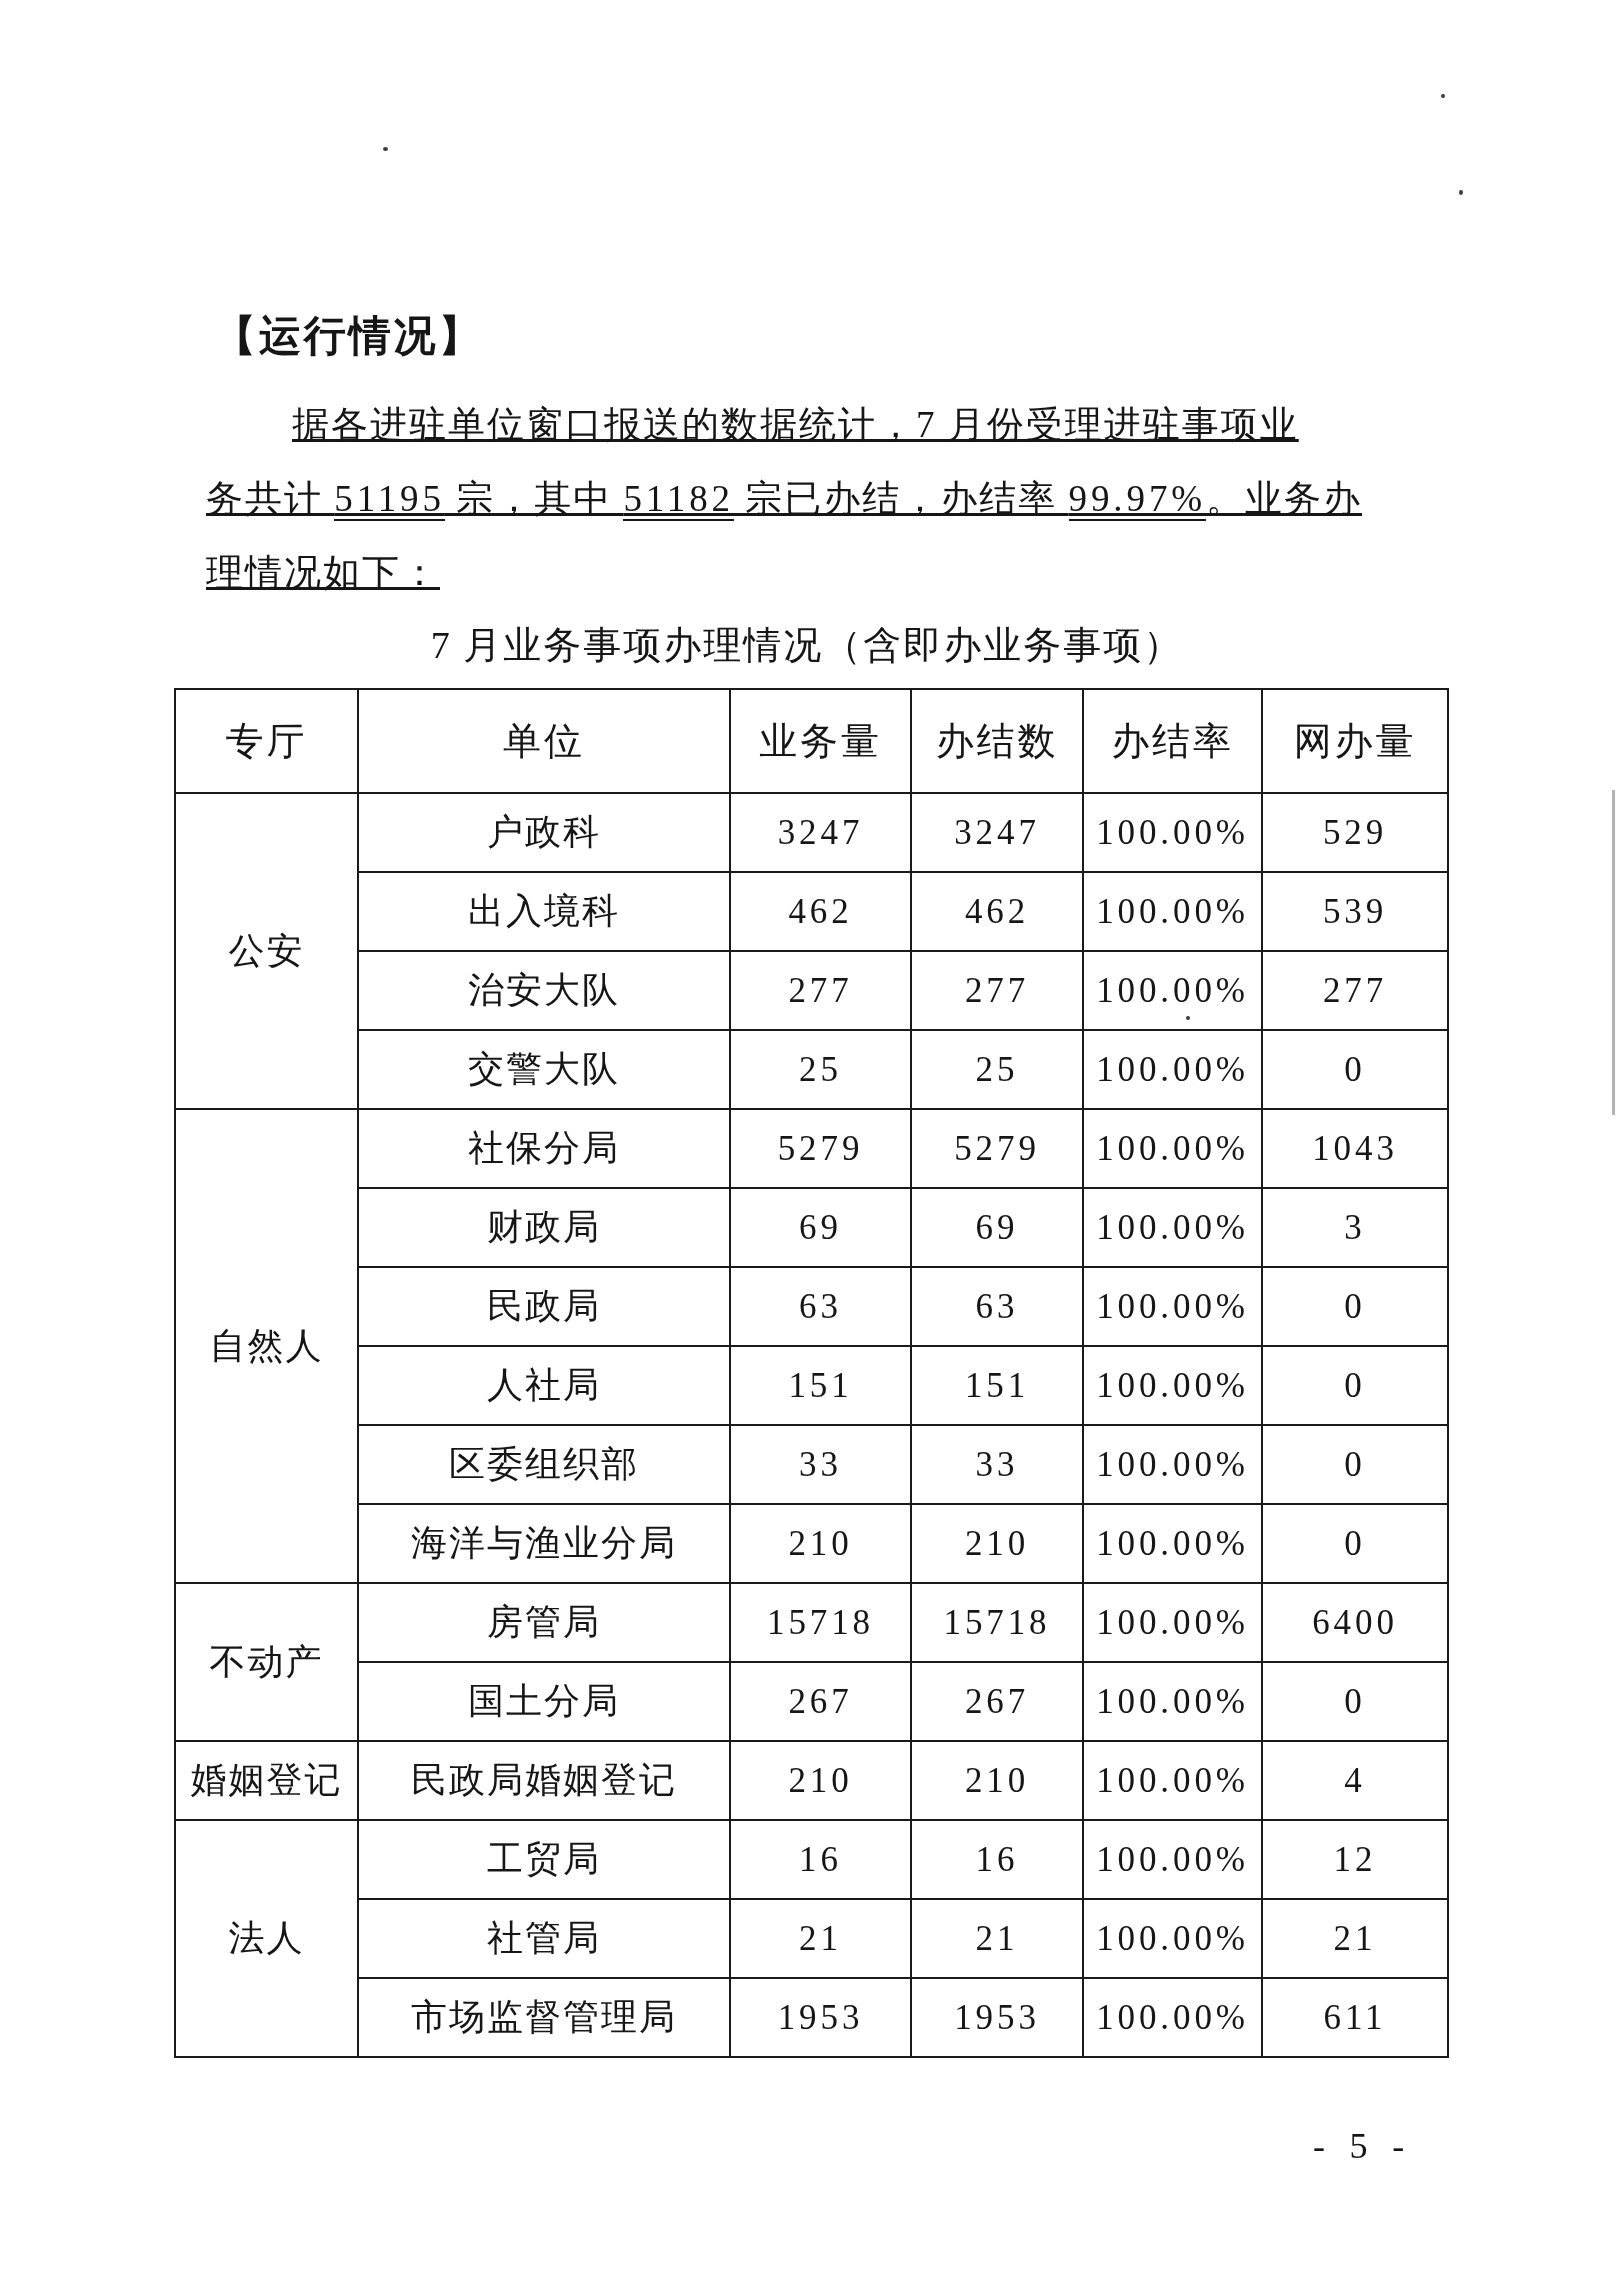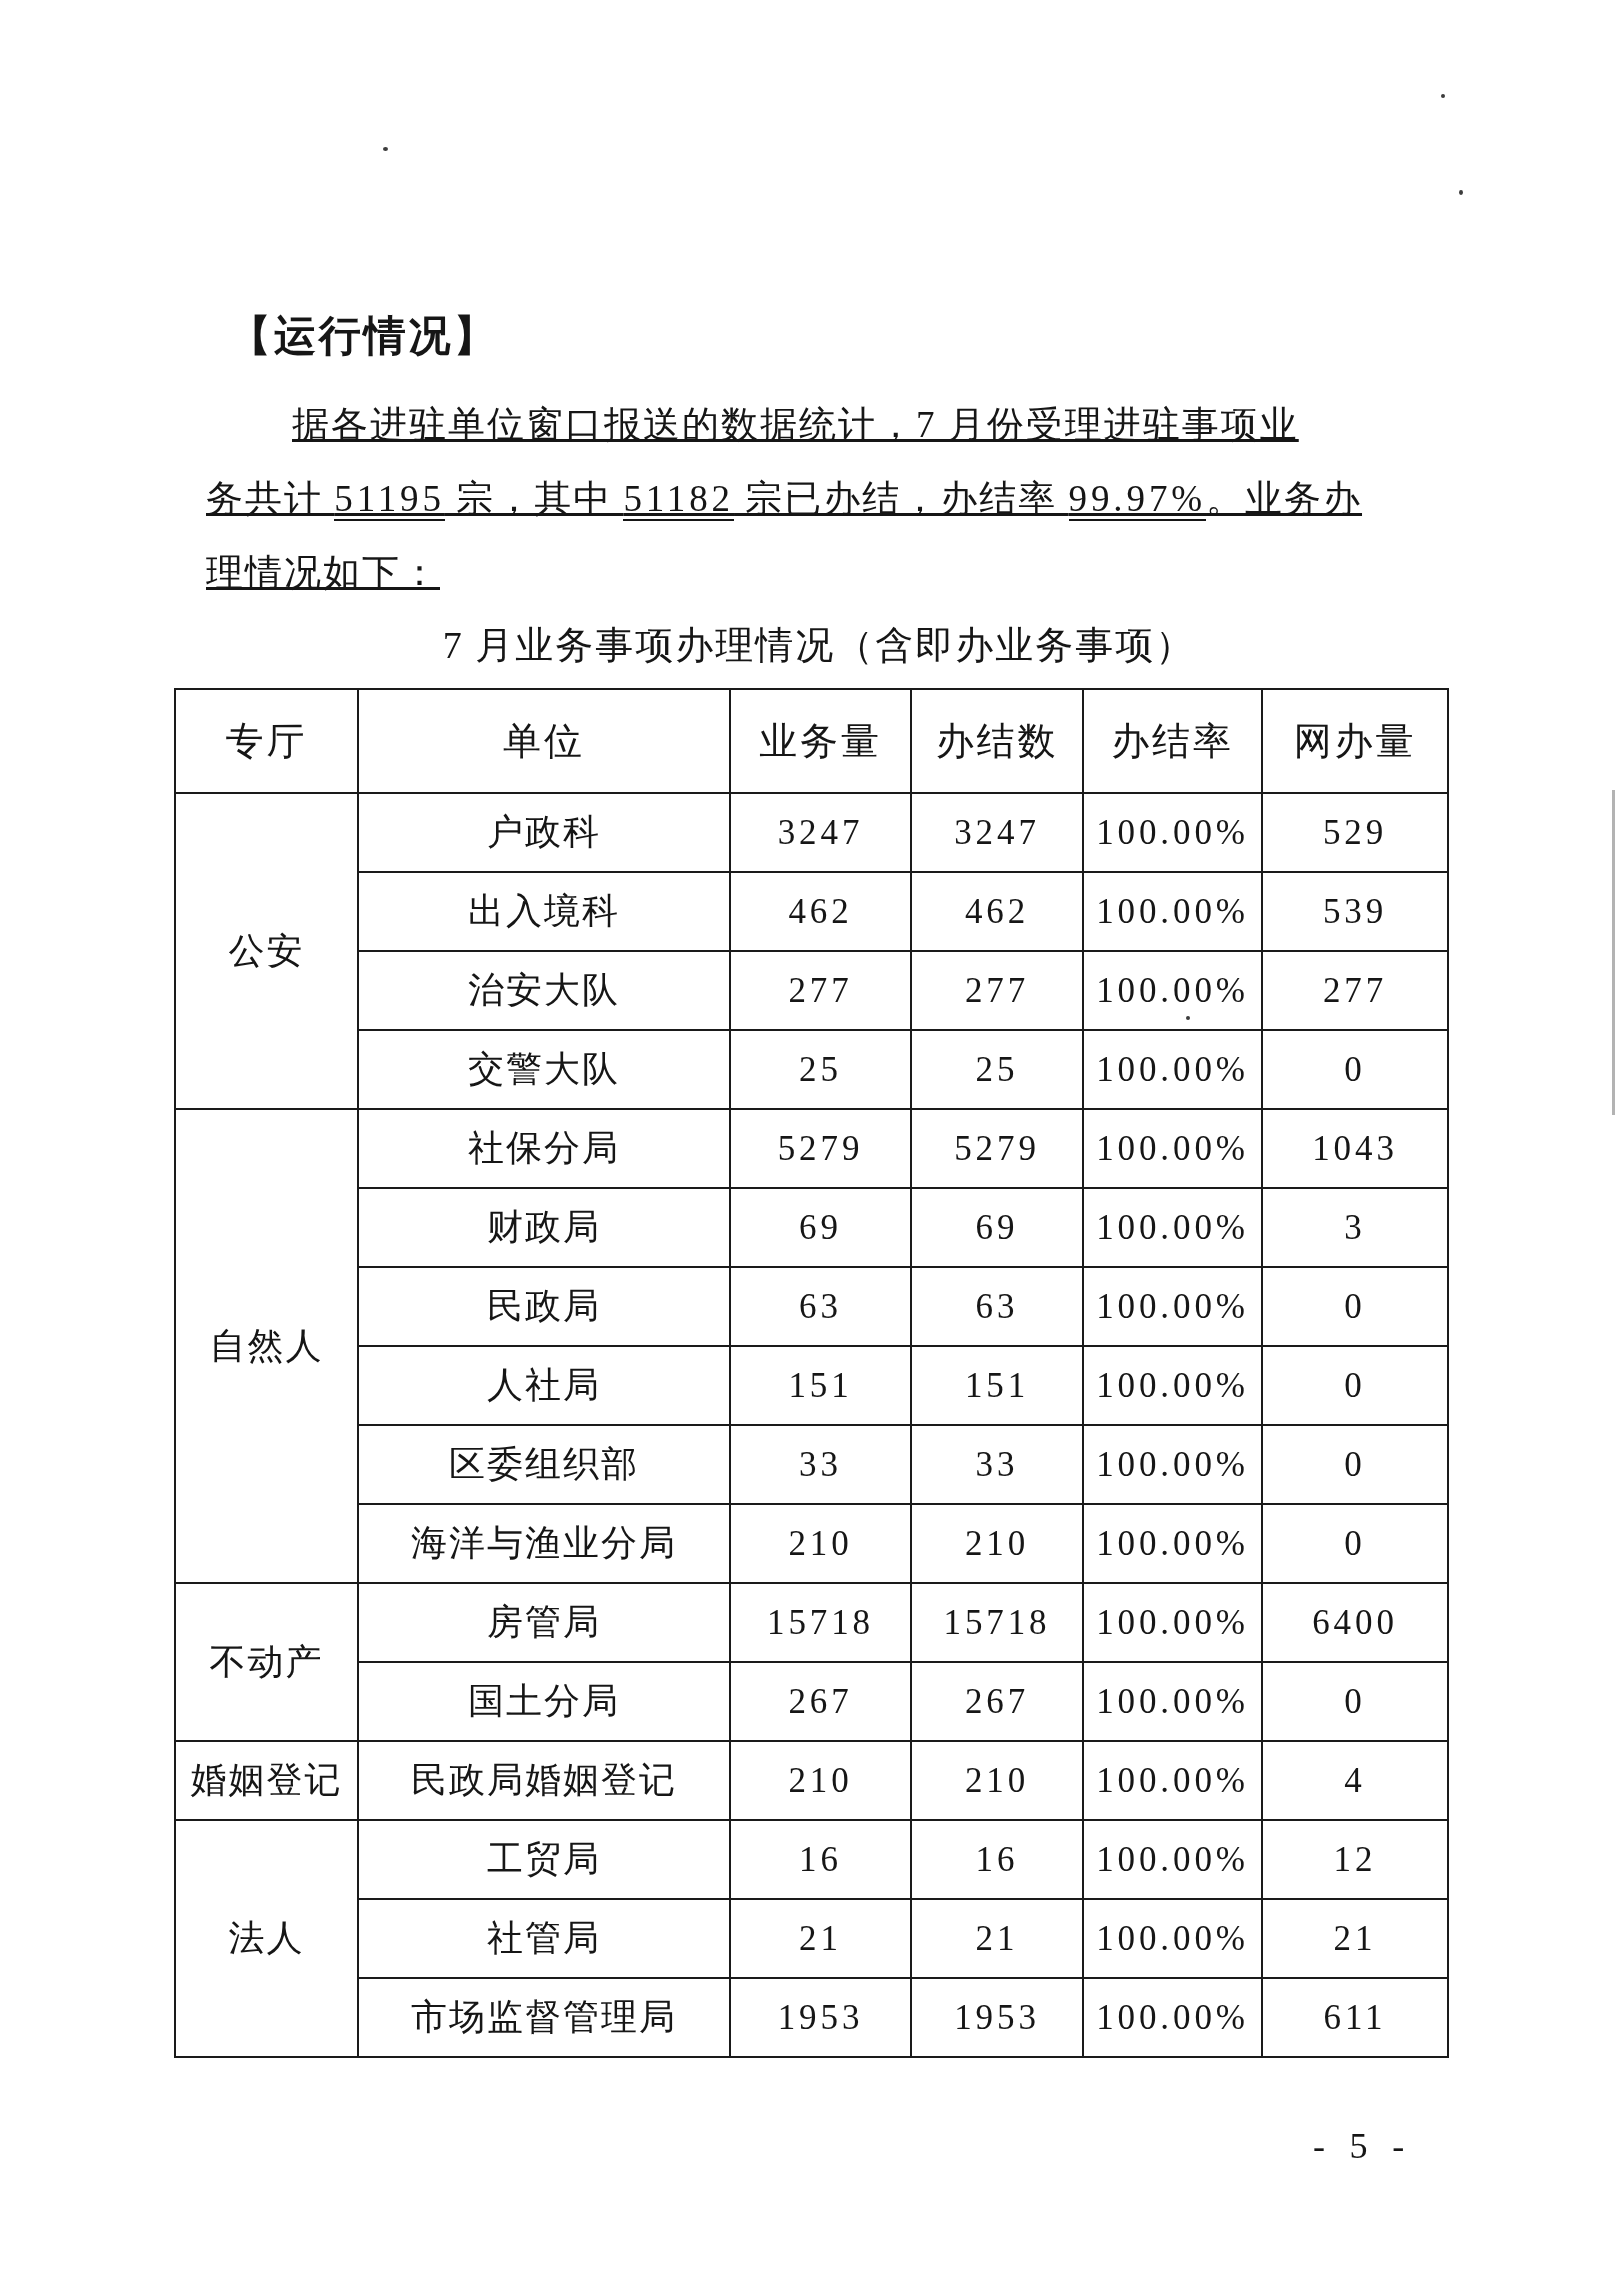--- a/index.html
+++ b/index.html
@@ -7,36 +7,36 @@
   body {
     position:relative;
     background:#ffffff;
     color:#161616;
     font-family:"Liberation Serif", serif;
     overflow:hidden;
   }
   .page { position:absolute; left:0; top:0; width:1623px; height:2293px; }
 
   .heading {
-    position:absolute; left:229px; top:308px;
+    position:absolute; left:214px; top:308px;
     font-size:42px; font-weight:700; letter-spacing:2.9px;font-family:Liberation Serif, serif;
   }
 
   .para {
     position:absolute; left:206px; top:388px; width:1264px;
     font-size:37px; line-height:74px; letter-spacing:2px;
     white-space:nowrap;
     text-decoration:underline;
   }
   .para .line.indent { text-indent:86px; }
   .u { border-bottom:2.9px solid #161616; }
   .pnum { letter-spacing:3.9px; }
 
   .table-title {
-    position:absolute; left:182px; top:620px; width:1274px;
+    position:absolute; left:170px; top:620px; width:1274px;
     text-align:center; font-size:38px; letter-spacing:2px;
   }
 
   table.stats {
     position:absolute; left:174px; top:688px; width:1274px;
     border-collapse:collapse; table-layout:fixed;
     border:2.9px solid #1a1a1a;
   }
   .stats th, .stats td {
     border:2px solid #1a1a1a;

